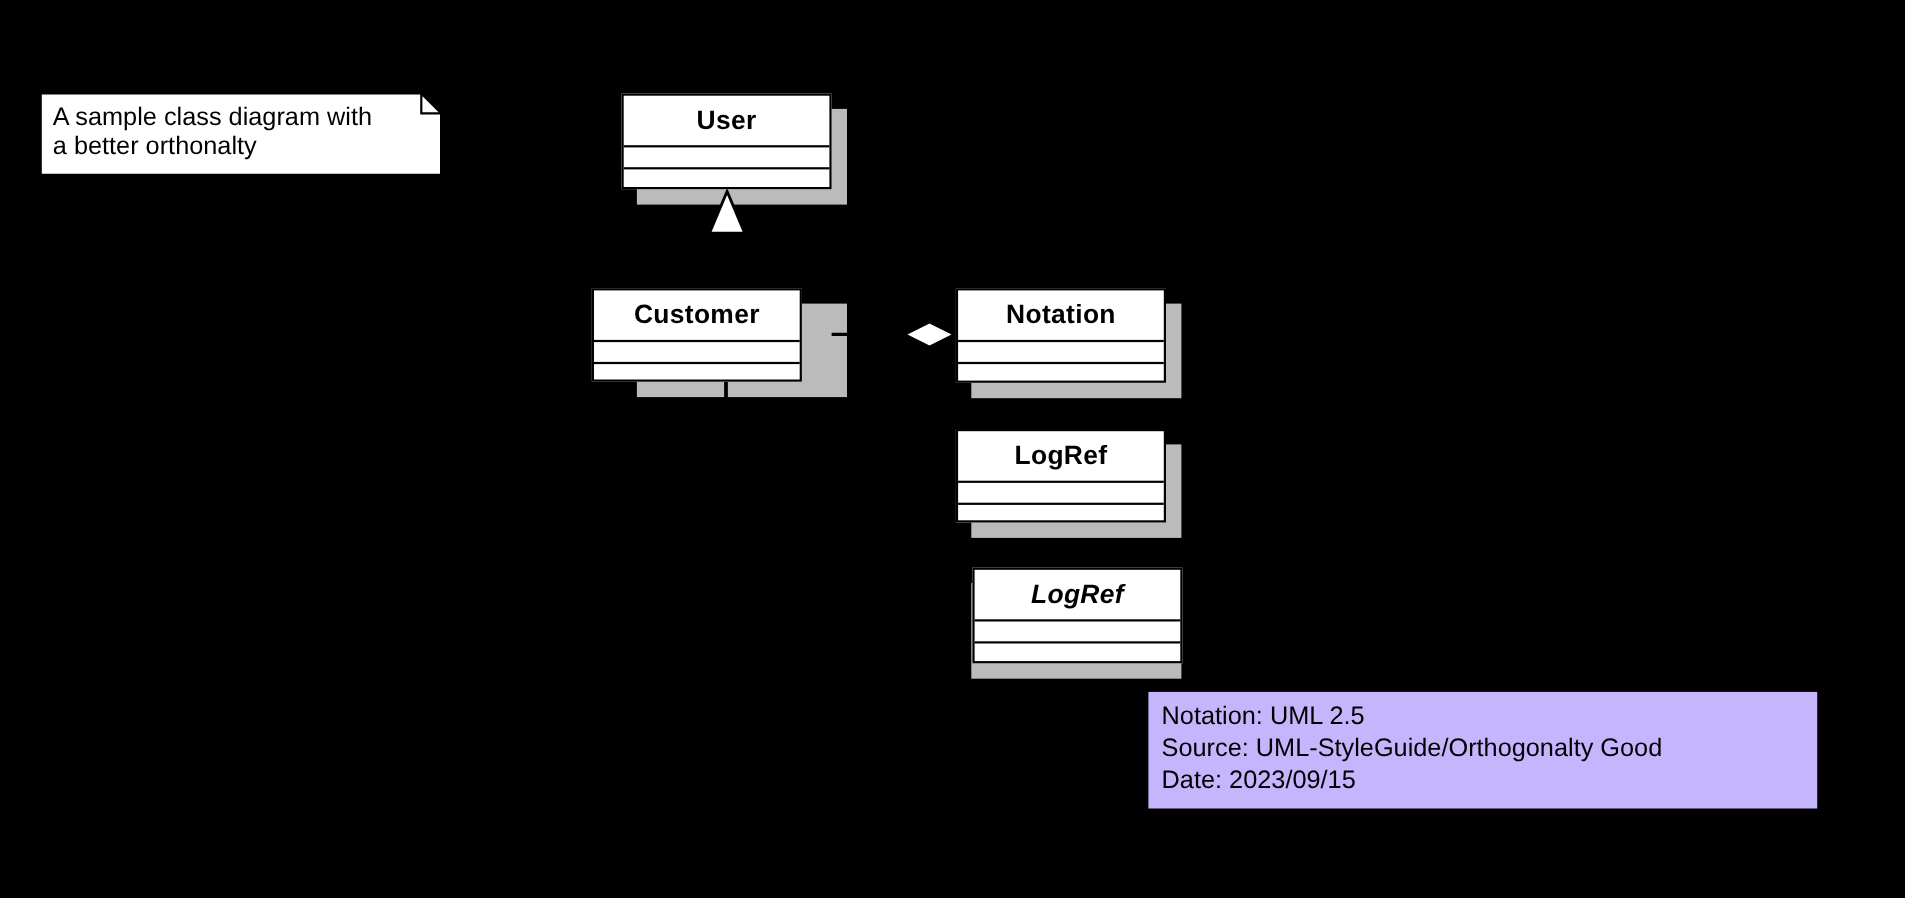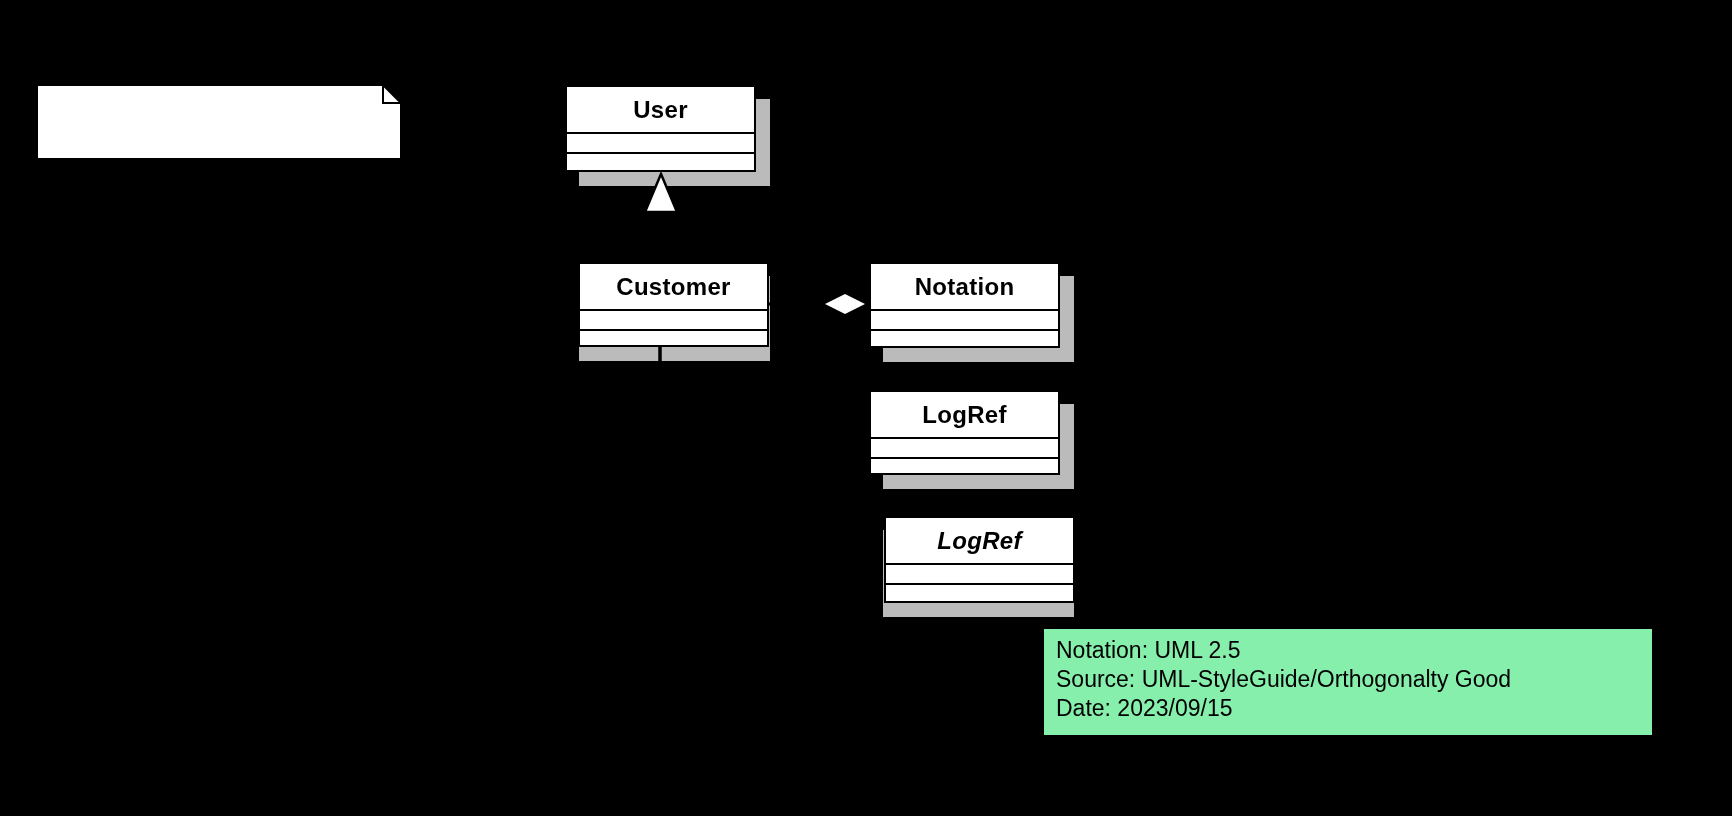--- a/index.html
+++ b/index.html
@@ -56,21 +56,21 @@
     color: #000000;
     white-space: nowrap;
   }
   .legend-box {
     position: absolute;
     z-index: 3;
     left: 1044px;
     top: 629px;
     width: 608px;
     height: 106px;
-    background: #86efac;
+    background: #c4b5fd;
     color: #000000;
     box-sizing: border-box;
     padding: 7px 0 0 12px;
     font-size: 23px;
     line-height: 29px;
     white-space: nowrap;
   }
 </style>
 </head>
 <body>
@@ -90,28 +90,32 @@
 
     <line x1="661" y1="212" x2="661" y2="263" stroke="#000000" stroke-width="3"></line>
     <line x1="756" y1="304" x2="828" y2="304" stroke="#000000" stroke-width="3"></line>
     <polyline points="660,347 660,432 869,432" fill="none" stroke="#000000" stroke-width="3"></polyline>
     <polyline points="660,347 660,559 869,559" fill="none" stroke="#000000" stroke-width="3"></polyline>
 
     <polygon points="661,174 645,212 677,212" fill="#FFFFFF" stroke="#000000" stroke-width="2.5"></polygon>
     <polygon points="825,304 845,294 865,304 845,314" fill="#FFFFFF"></polygon>
   </svg>
 
+  <div class="note-text">
+    <div>A sample class diagram with</div>
+    <div>a better orthonalty</div>
+  </div>
 
   <div class="class-box" style="left:565px; top:85px; width:191px; height:87px;">
     <div class="cls-title">User</div>
     <div class="cls-compartment cls-attrs"></div>
     <div class="cls-compartment cls-ops"></div>
   </div>
 
-  <div class="class-box" style="left:578px; top:262px; width:191px; height:85px;">
+  <div class="class-box" style="left:538px; top:262px; width:191px; height:85px;">
     <div class="cls-title">Customer</div>
     <div class="cls-compartment cls-attrs"></div>
     <div class="cls-compartment cls-ops"></div>
   </div>
 
   <div class="class-box" style="left:869px; top:262px; width:191px; height:86px;">
     <div class="cls-title">Notation</div>
     <div class="cls-compartment cls-attrs"></div>
     <div class="cls-compartment cls-ops"></div>
   </div>

